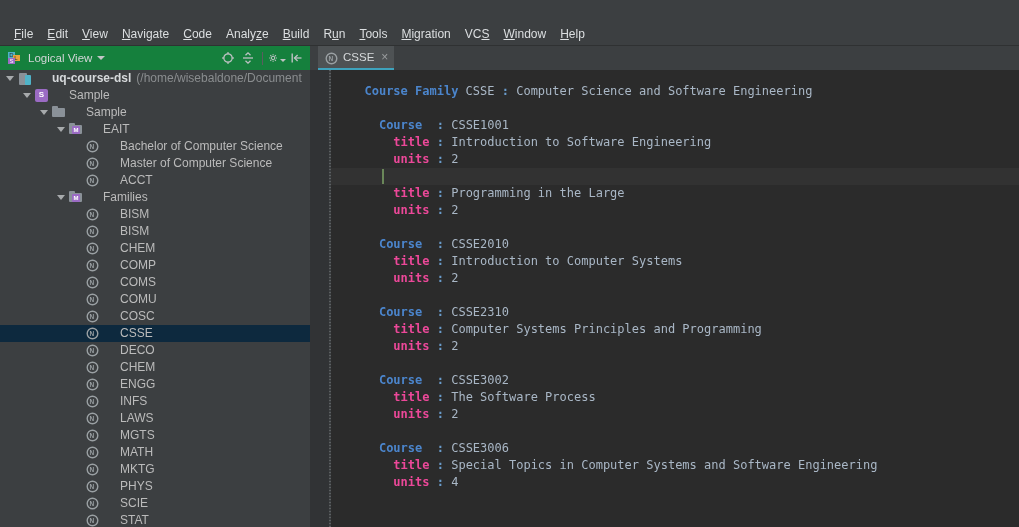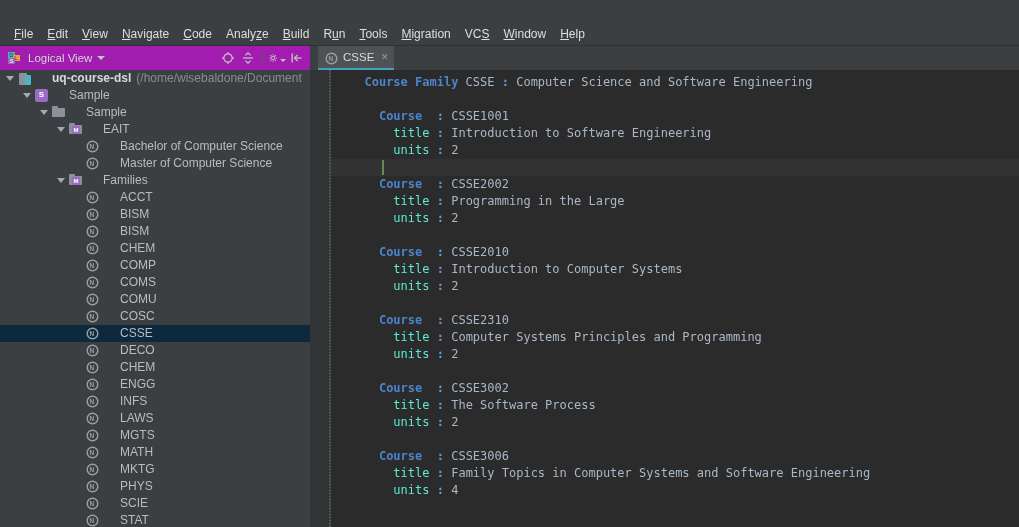--- a/index.html
+++ b/index.html
@@ -45,21 +45,21 @@
   }
   .menu-item u{ text-decoration:underline; }
 
   
   .toolstrip{
     position:absolute; left:0; top:46px; width:1019px; height:24px;
     background:#3c3f41;
   }
   .viewbar{
     position:absolute; left:0; top:0; width:310px; height:24px;
-    background:#a21caf;
+    background:#15803d;
     display:flex; align-items:center;
   }
   .vb-icon{ width:16px; height:16px; margin-left:6px; position:relative; flex:0 0 auto;}
   .vb-label{ font-size:11.5px; color:#d2d5d7; margin-left:6px; white-space:nowrap;}
   .vb-caret{
     margin-left:5px; width:0;height:0;
     border-left:4px solid transparent;border-right:4px solid transparent;
     border-top:4px solid #c2c5c7;
   }
   .vb-actions{ position:absolute; right:4px; top:0; height:24px; display:flex; align-items:center; gap:2px;}
@@ -150,35 +150,35 @@
   .icon-proj .p1{position:absolute;left:1px;top:1px;width:8px;height:12px;background:#8a9198;border-radius:1px;}
   .icon-proj .p2{position:absolute;left:7px;top:3px;width:6px;height:10px;background:#4fb3c8;border-radius:1px;}
 
   
   .editor{
     position:absolute; left:331px; top:70px; width:688px; height:457px;
     background:#2b2b2b;
     overflow:hidden;
   }
   .code{
-    position:absolute; left:0; top:4px; width:688px;
+    position:absolute; left:0; top:13px; width:688px;
     font-family:"DejaVu Sans Mono","Liberation Mono",monospace;
     font-size:12px;
   }
   .cline{
     height:17px; line-height:17px; white-space:pre;
     padding-left:19px; color:#a9b7c6;
   }
   .cline.caret{ background:#323232; position:relative; }
   .cline.caret .car{
     position:absolute; left:51px; top:1px; width:2px; height:15px;
     background:#6a8759;
   }
   .kw{ color:#4b85cc; font-weight:bold; }
-  .attr{ color:#5eead4; font-weight:normal; }
+  .attr{ color:#ec4899; font-weight:bold; }
   .pun{ color:#6a9ccb; font-weight:bold; }
   .val{ color:#a9b7c6; }
 </style>
 </head>
 <body>
 
 <div id="app">
 
 
   <div class="menubar" id="menubar">
@@ -312,34 +312,34 @@
       <div class="trow">
         <span style="display:inline-block;width:74px;flex:0 0 auto;"></span>
         <span style="width:12px;flex:0 0 auto;"></span>
         <span class="tw-icon"><svg width="13" height="13" viewBox="0 0 13 13">
             <circle cx="6.5" cy="6.5" r="5.3" stroke="#9aa0a3" stroke-width="1.4" fill="none"></circle>
             <text x="3.4" y="9.3" font-size="6.5" font-weight="bold" fill="#9aa0a3" font-family="Liberation Sans">N</text>
           </svg></span>
         <span class="tw-text">Master of Computer Science</span>
       </div>
       <div class="trow">
+        <span style="display:inline-block;width:74px;flex:0 0 auto;"></span>
+        <span style="width:12px;flex:0 0 auto;"></span>
+        <span class="tw-icon"><svg width="13" height="13" viewBox="0 0 13 13">
+            <circle cx="6.5" cy="6.5" r="5.3" stroke="#9aa0a3" stroke-width="1.4" fill="none"></circle>
+            <text x="3.4" y="9.3" font-size="6.5" font-weight="bold" fill="#9aa0a3" font-family="Liberation Sans">N</text>
+          </svg></span>
+        <span class="tw-text">ACCT</span>
+      </div>
+      <div class="trow">
         <span style="display:inline-block;width:57px;flex:0 0 auto;"></span>
         <span class="tw-arrow"></span>
         <span style="width:4px;flex:0 0 auto;"></span>
         <span class="tw-icon"><span class="icon-folder-m"><span class="ftab"></span><span class="fbody"></span><span class="badge">M</span></span></span>
         <span class="tw-text">Families</span>
-      </div>
-      <div class="trow">
-        <span style="display:inline-block;width:74px;flex:0 0 auto;"></span>
-        <span style="width:12px;flex:0 0 auto;"></span>
-        <span class="tw-icon"><svg width="13" height="13" viewBox="0 0 13 13">
-            <circle cx="6.5" cy="6.5" r="5.3" stroke="#9aa0a3" stroke-width="1.4" fill="none"></circle>
-            <text x="3.4" y="9.3" font-size="6.5" font-weight="bold" fill="#9aa0a3" font-family="Liberation Sans">N</text>
-          </svg></span>
-        <span class="tw-text">ACCT</span>
       </div>
       <div class="trow">
         <span style="display:inline-block;width:74px;flex:0 0 auto;"></span>
         <span style="width:12px;flex:0 0 auto;"></span>
         <span class="tw-icon"><svg width="13" height="13" viewBox="0 0 13 13">
             <circle cx="6.5" cy="6.5" r="5.3" stroke="#9aa0a3" stroke-width="1.4" fill="none"></circle>
             <text x="3.4" y="9.3" font-size="6.5" font-weight="bold" fill="#9aa0a3" font-family="Liberation Sans">N</text>
           </svg></span>
         <span class="tw-text">BISM</span>
       </div>
@@ -510,34 +510,33 @@
   <div class="splitter"></div>
 
   <div class="editor">
     <div class="code" id="code">
         <div class="cline"><span>  </span><span class="kw">Course Family</span><span class="val"> CSSE </span><span class="pun">:</span><span class="val"> Computer Science and Software Engineering</span></div>
         <div class="cline"><span></span></div>
         <div class="cline"><span>    </span><span class="kw">Course</span><span class="val">  </span><span class="pun">:</span><span class="val"> CSSE1001</span></div>
         <div class="cline"><span>      </span><span class="attr">title</span><span class="val"> </span><span class="pun">:</span><span class="val"> Introduction to Software Engineering</span></div>
         <div class="cline"><span>      </span><span class="attr">units</span><span class="val"> </span><span class="pun">:</span><span class="val"> 2</span></div>
         <div class="cline caret"><span class="car"></span><span></span></div>
-        <div class="cline"><span>    </span><span class="kw">Course</span><span class="val">  </span><span class="pun">:</span><span class="val"> CSSE2002</span></div>
         <div class="cline"><span>      </span><span class="attr">title</span><span class="val"> </span><span class="pun">:</span><span class="val"> Programming in the Large</span></div>
         <div class="cline"><span>      </span><span class="attr">units</span><span class="val"> </span><span class="pun">:</span><span class="val"> 2</span></div>
         <div class="cline"><span></span></div>
         <div class="cline"><span>    </span><span class="kw">Course</span><span class="val">  </span><span class="pun">:</span><span class="val"> CSSE2010</span></div>
         <div class="cline"><span>      </span><span class="attr">title</span><span class="val"> </span><span class="pun">:</span><span class="val"> Introduction to Computer Systems</span></div>
         <div class="cline"><span>      </span><span class="attr">units</span><span class="val"> </span><span class="pun">:</span><span class="val"> 2</span></div>
         <div class="cline"><span></span></div>
         <div class="cline"><span>    </span><span class="kw">Course</span><span class="val">  </span><span class="pun">:</span><span class="val"> CSSE2310</span></div>
         <div class="cline"><span>      </span><span class="attr">title</span><span class="val"> </span><span class="pun">:</span><span class="val"> Computer Systems Principles and Programming</span></div>
         <div class="cline"><span>      </span><span class="attr">units</span><span class="val"> </span><span class="pun">:</span><span class="val"> 2</span></div>
         <div class="cline"><span></span></div>
         <div class="cline"><span>    </span><span class="kw">Course</span><span class="val">  </span><span class="pun">:</span><span class="val"> CSSE3002</span></div>
         <div class="cline"><span>      </span><span class="attr">title</span><span class="val"> </span><span class="pun">:</span><span class="val"> The Software Process</span></div>
         <div class="cline"><span>      </span><span class="attr">units</span><span class="val"> </span><span class="pun">:</span><span class="val"> 2</span></div>
         <div class="cline"><span></span></div>
         <div class="cline"><span>    </span><span class="kw">Course</span><span class="val">  </span><span class="pun">:</span><span class="val"> CSSE3006</span></div>
-        <div class="cline"><span>      </span><span class="attr">title</span><span class="val"> </span><span class="pun">:</span><span class="val"> Family Topics in Computer Systems and Software Engineering</span></div>
+        <div class="cline"><span>      </span><span class="attr">title</span><span class="val"> </span><span class="pun">:</span><span class="val"> Special Topics in Computer Systems and Software Engineering</span></div>
         <div class="cline"><span>      </span><span class="attr">units</span><span class="val"> </span><span class="pun">:</span><span class="val"> 4</span></div>
       </div>
   </div>
 </div>
 
 </body></html>

